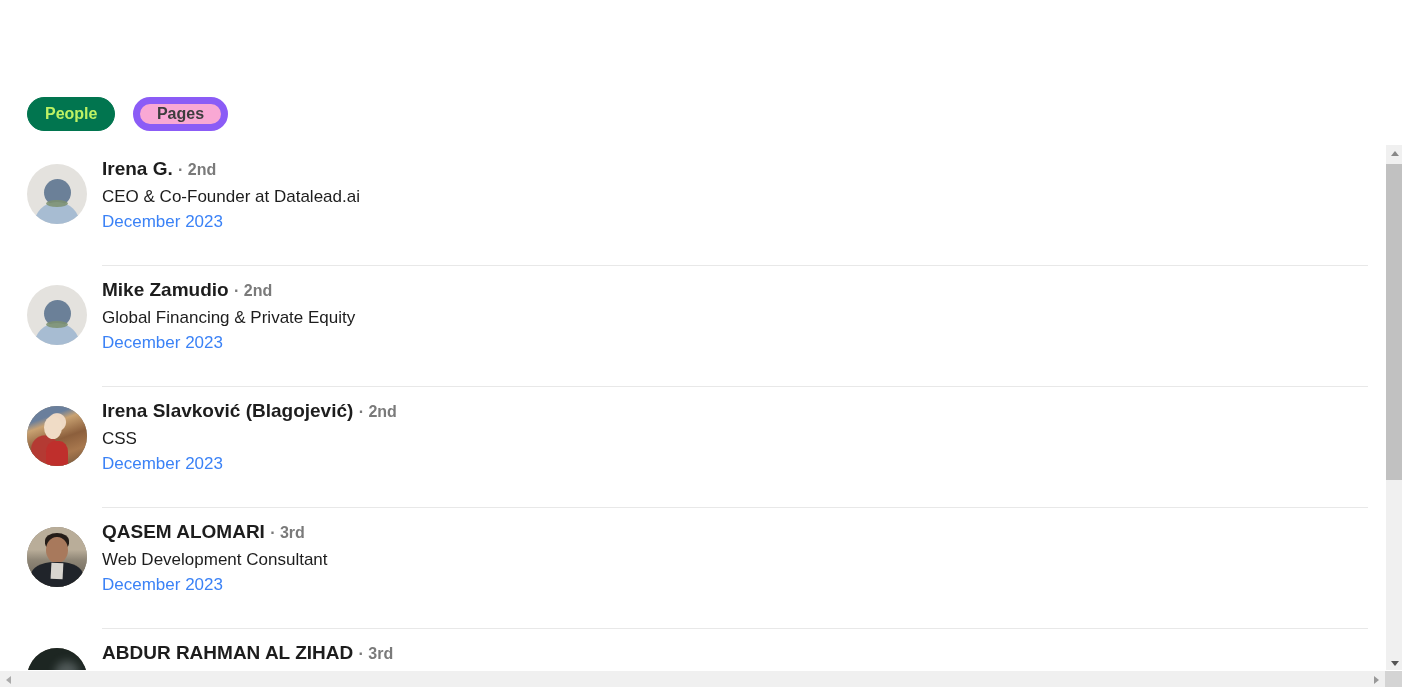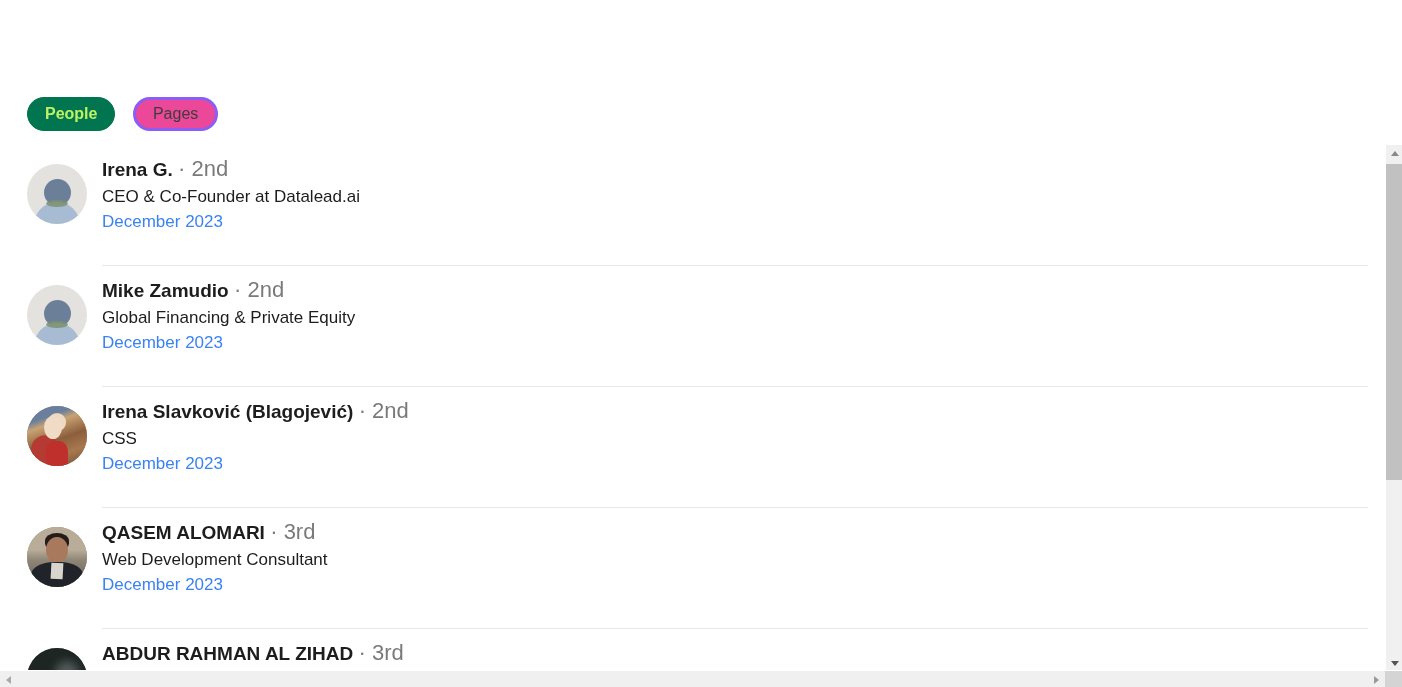--- a/index.html
+++ b/index.html
@@ -79,24 +79,24 @@
     vertical-align: top;
     white-space: nowrap;
   }
   .pill-selected {
     background: #01754f;
     color: #bef264;
     border: 1px solid #01754f;
     font-weight: 600;
   }
   .pill-unselected {
-    background: #ec4899;
+    background: #f9a8d4;
     color: #3d3d3d;
-    border: 3px solid #8b5cf6;
-    font-weight: 400;
+    border: 7px solid #8b5cf6;
+    font-weight: 700;
     margin-left: 13px;
   }
 
   
   .list-viewport {
     position: absolute;
     top: 145px;
     left: 0;
     width: 1386px;
     height: 527px;
@@ -252,23 +252,23 @@
     font-size: 19px;
     line-height: 24px;
     color: #1d1d1d;
     white-space: nowrap;
   }
   .name {
     font-weight: 700;
     color: #1d1d1d;
   }
   .degree {
-    font-weight: 400;
+    font-weight: 700;
     color: #7a7a7a;
-    font-size: 22px;
+    font-size: 16px;
   }
   .headline {
     font-size: 17px;
     line-height: 23px;
     color: #1d1d1d;
     margin-top: 3px;
     white-space: nowrap;
   }
   .date {
     font-size: 17px;

